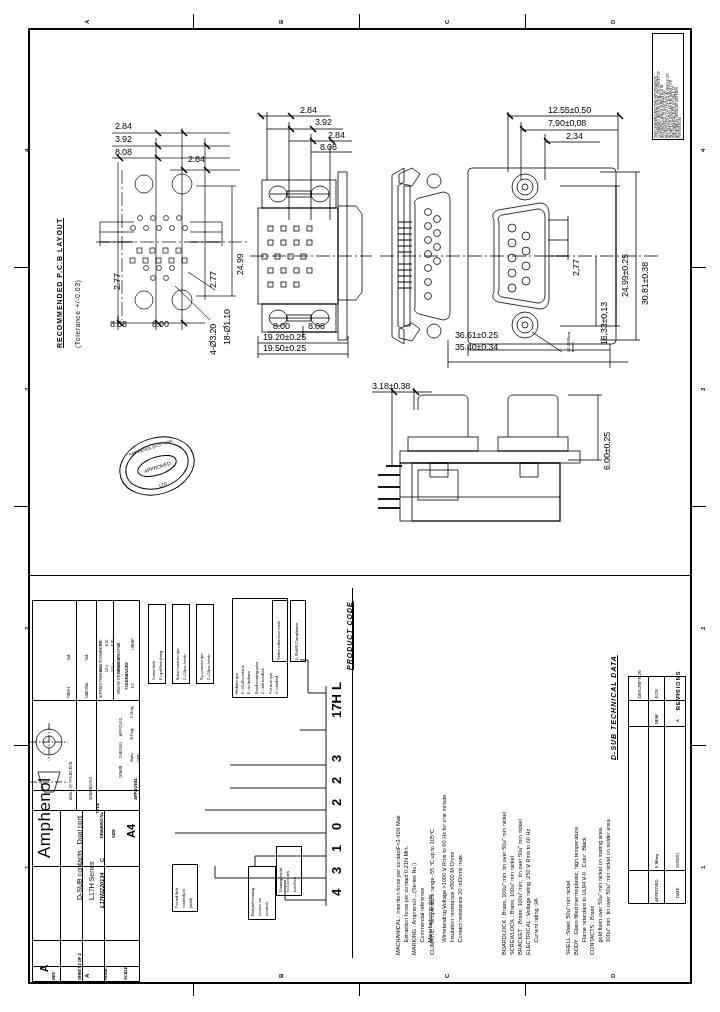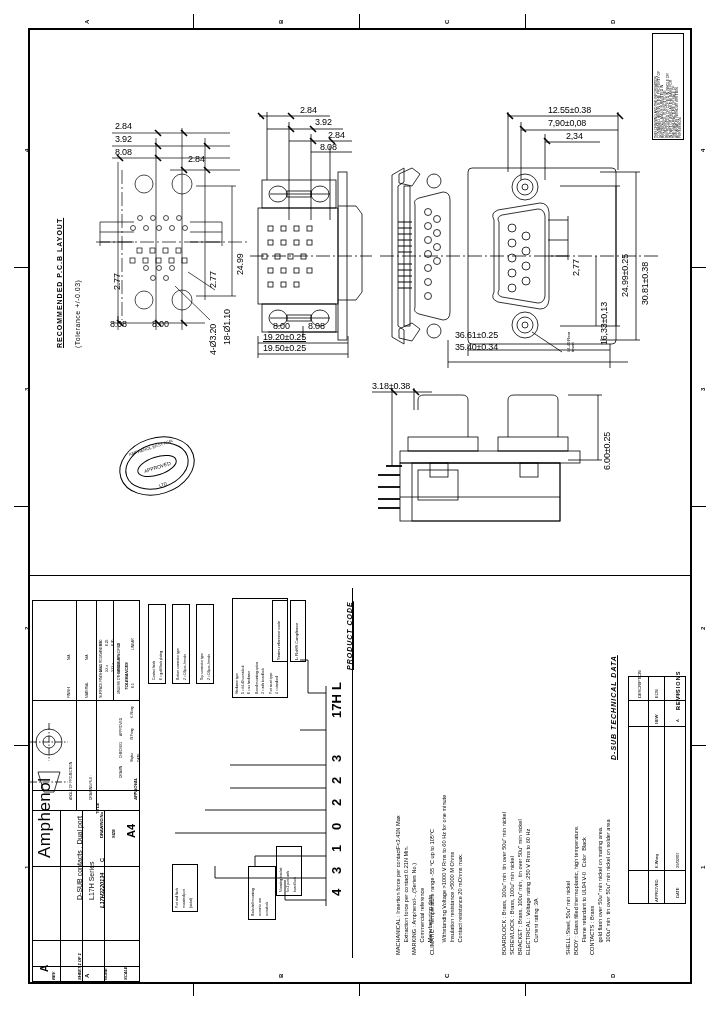--- a/index.html
+++ b/index.html
@@ -242,21 +242,21 @@
     </g>
   </svg>
 
   <div>
     <div class="t dim" style="left:300px;top:106px;">2.84</div>
     <div class="t dim" style="left:315px;top:118px;">3.92</div>
     <div class="t dim" style="left:328px;top:131px;">2.84</div>
     <div class="t dim" style="left:320px;top:143px;">8.08</div>
     <div class="t dim" style="left:273px;top:322px;">8.00</div>
     <div class="t dim" style="left:308px;top:322px;">8.08</div>
-    <div class="t dim" style="left:263px;top:333px;text-decoration:underline;">19.20±0.25</div>
+    <div class="t dim" style="left:263px;top:333px;">19.20±0.25</div>
     <div class="t dim" style="left:263px;top:344px;">19.50±0.25</div>
   </div>
 
   <svg style="left:0;top:0;width:720px;height:1012px;">
     <g stroke="#000" fill="none" stroke-width="0.8">
 
       <path d="M392 175 L404 168 L404 182 L398 186 L398 326 L404 330 L404 344 L392 337 Z"></path>
       <rect x="404" y="186" width="6" height="140"></rect>
 
       <path d="M415 205 Q413 200 419 198 L443 192 Q450 192 450 200 L450 312 Q450 320 443 320 L419 314 Q413 312 415 307 Z"></path>
@@ -345,21 +345,21 @@
       <line x1="448" y1="362" x2="628" y2="362"></line>
       <line x1="468" y1="344" x2="468" y2="356"></line>
       <line x1="610" y1="344" x2="610" y2="368"></line>
       <line x1="448" y1="340" x2="448" y2="368"></line>
 
       <line x1="532" y1="332" x2="562" y2="352"></line>
     </g>
   </svg>
 
   <div>
-    <div class="t dim" style="left:548px;top:106px;">12.55±0.38</div>
+    <div class="t dim" style="left:548px;top:106px;">12.55±0.50</div>
     <div class="t dim" style="left:548px;top:119px;">7,90±0,08</div>
     <div class="t dim" style="left:566px;top:132px;">2,34</div>
     <div class="t dim rot90" style="left:641px;top:305px;">30.81±0.38</div>
     <div class="t dim rot90" style="left:621px;top:297px;">24.99±0.25</div>
     <div class="t dim rot90" style="left:572px;top:276px;">2,77</div>
     <div class="t dim rot90" style="left:600px;top:345px;">16,33±0,13</div>
     <div class="t dim" style="left:455px;top:331px;">36.61±0.25</div>
     <div class="t dim" style="left:455px;top:343px;">35.40±0.34</div>
     <div class="t tiny rot90" style="left:567px;top:352px;">#4-40 Rear
 insert</div>

